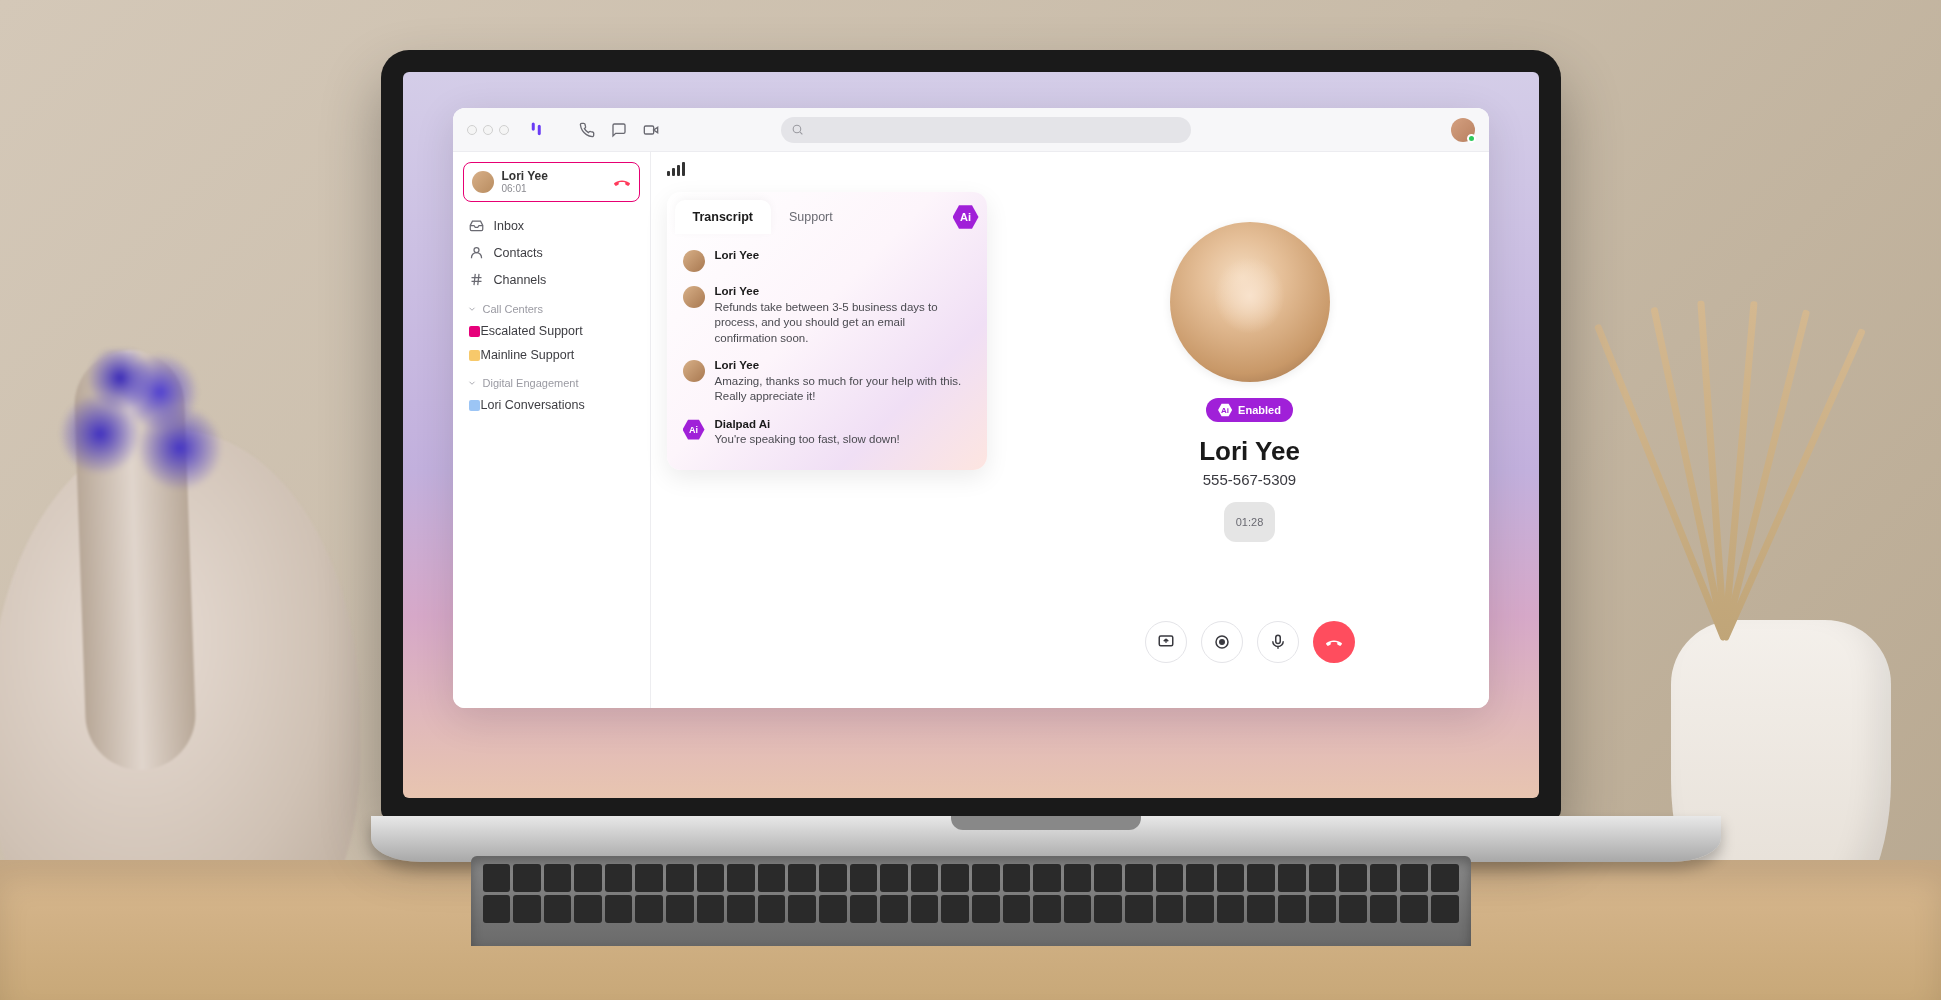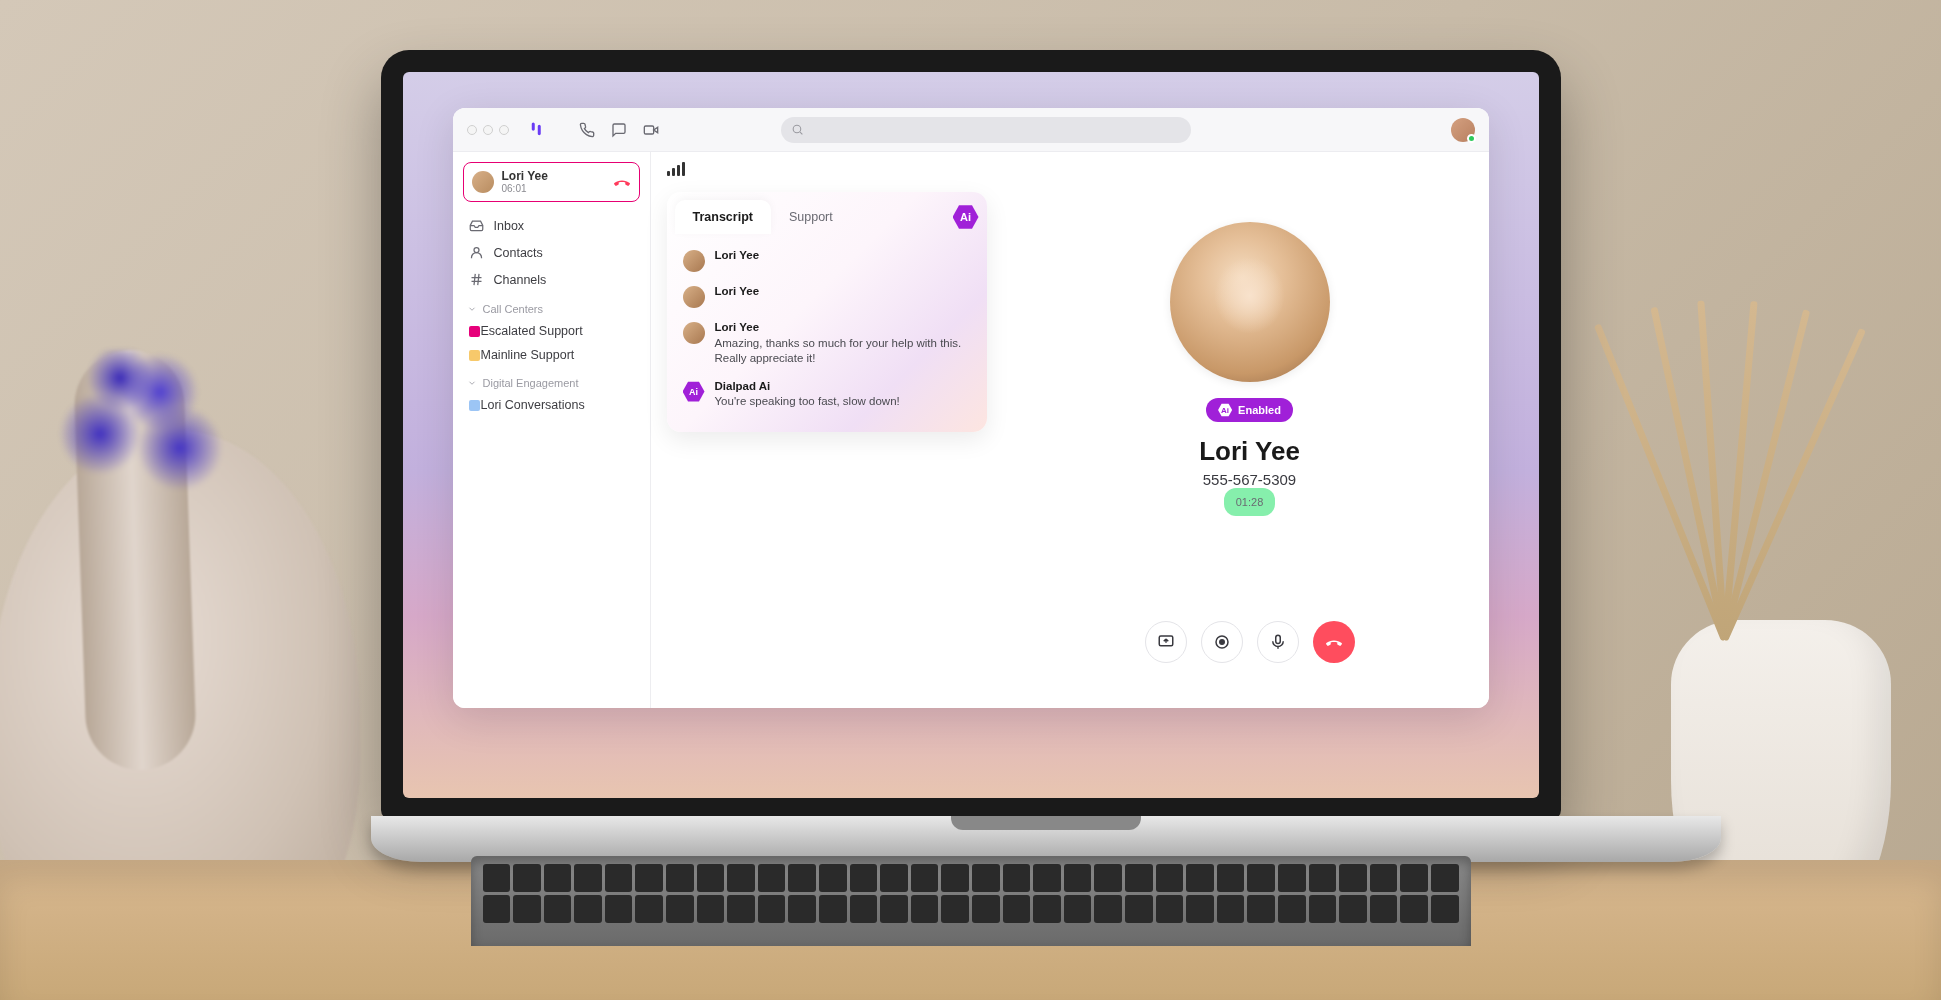--- a/index.html
+++ b/index.html
@@ -300,22 +300,22 @@
     display:flex; align-items:center; gap:6px;
   }
   .enabled-pill .hex {
     width:14px;height:14px;background:#fff;color:#a020d8;
     display:flex;align-items:center;justify-content:center;font-size:8px;font-weight:800;
     clip-path: polygon(25% 5%, 75% 5%, 100% 50%, 75% 95%, 25% 95%, 0% 50%);
   }
   .contact-name {margin-top:14px; font-size:26px; font-weight:800; color:#1a1a1a;}
   .contact-phone {margin-top:4px; font-size:15px; color:#3a3a40;}
   .duration {
-    background:#86efac; color:#6a6a72; font-size:11px;
-    padding:8px 12px; border-radius:12px;
+    margin-top:14px; background:#e5e5e5; color:#6a6a72; font-size:11px;
+    padding:14px 12px; border-radius:12px;
   }
 
   .call-controls {
     position:absolute; bottom: 45px; left:50%; transform:translateX(-50%);
     display:flex; gap:14px; align-items:center;
   }
   .ctrl {
     width:42px;height:42px;border-radius:50%;
     background:#fff; border:1px solid #e4e4e8;
     display:flex;align-items:center;justify-content:center;
@@ -483,20 +483,21 @@
                 <div class="msg">
                   <div class="msg-avatar"></div>
                   <div class="msg-body">
                     <div class="msg-name">Lori Yee</div>
                   </div>
                 </div>
                 <div class="msg">
                   <div class="msg-avatar"></div>
                   <div class="msg-body">
                     <div class="msg-name">Lori Yee</div>
+                    <div class="msg-text">Refunds take between 3-5 business days to process, and you should get an email confirmation soon.</div>
                   </div>
                 </div>
                 <div class="msg">
                   <div class="msg-avatar"></div>
                   <div class="msg-body">
                     <div class="msg-name">Lori Yee</div>
                     <div class="msg-text">Amazing, thanks so much for your help with this. Really appreciate it!</div>
                   </div>
                 </div>
                 <div class="msg">

